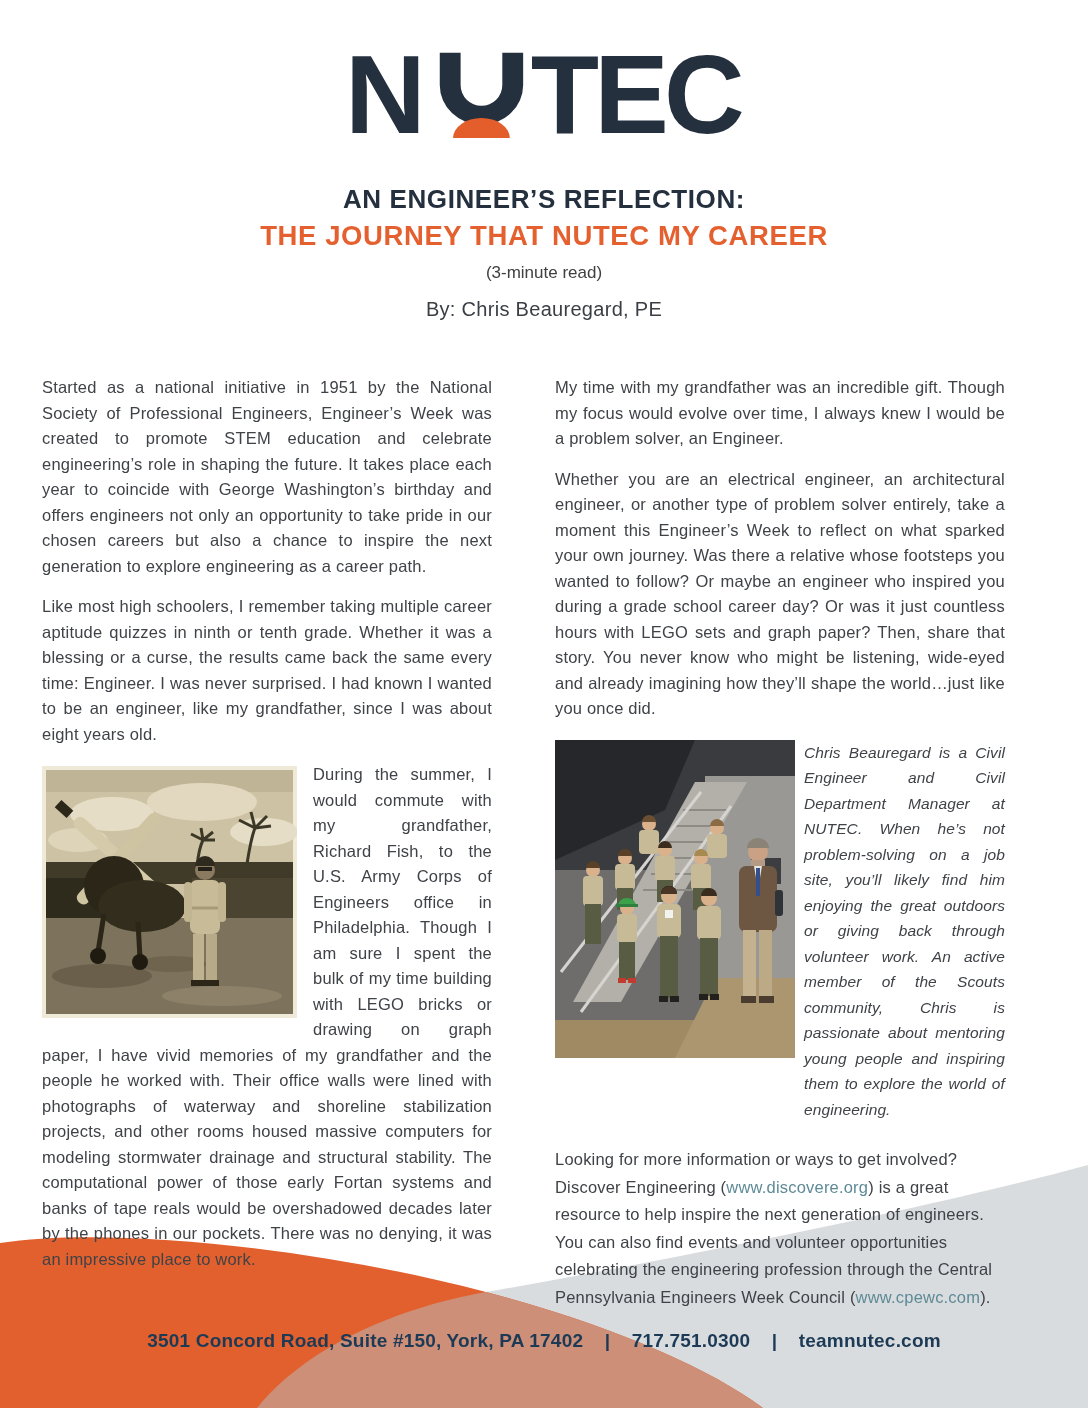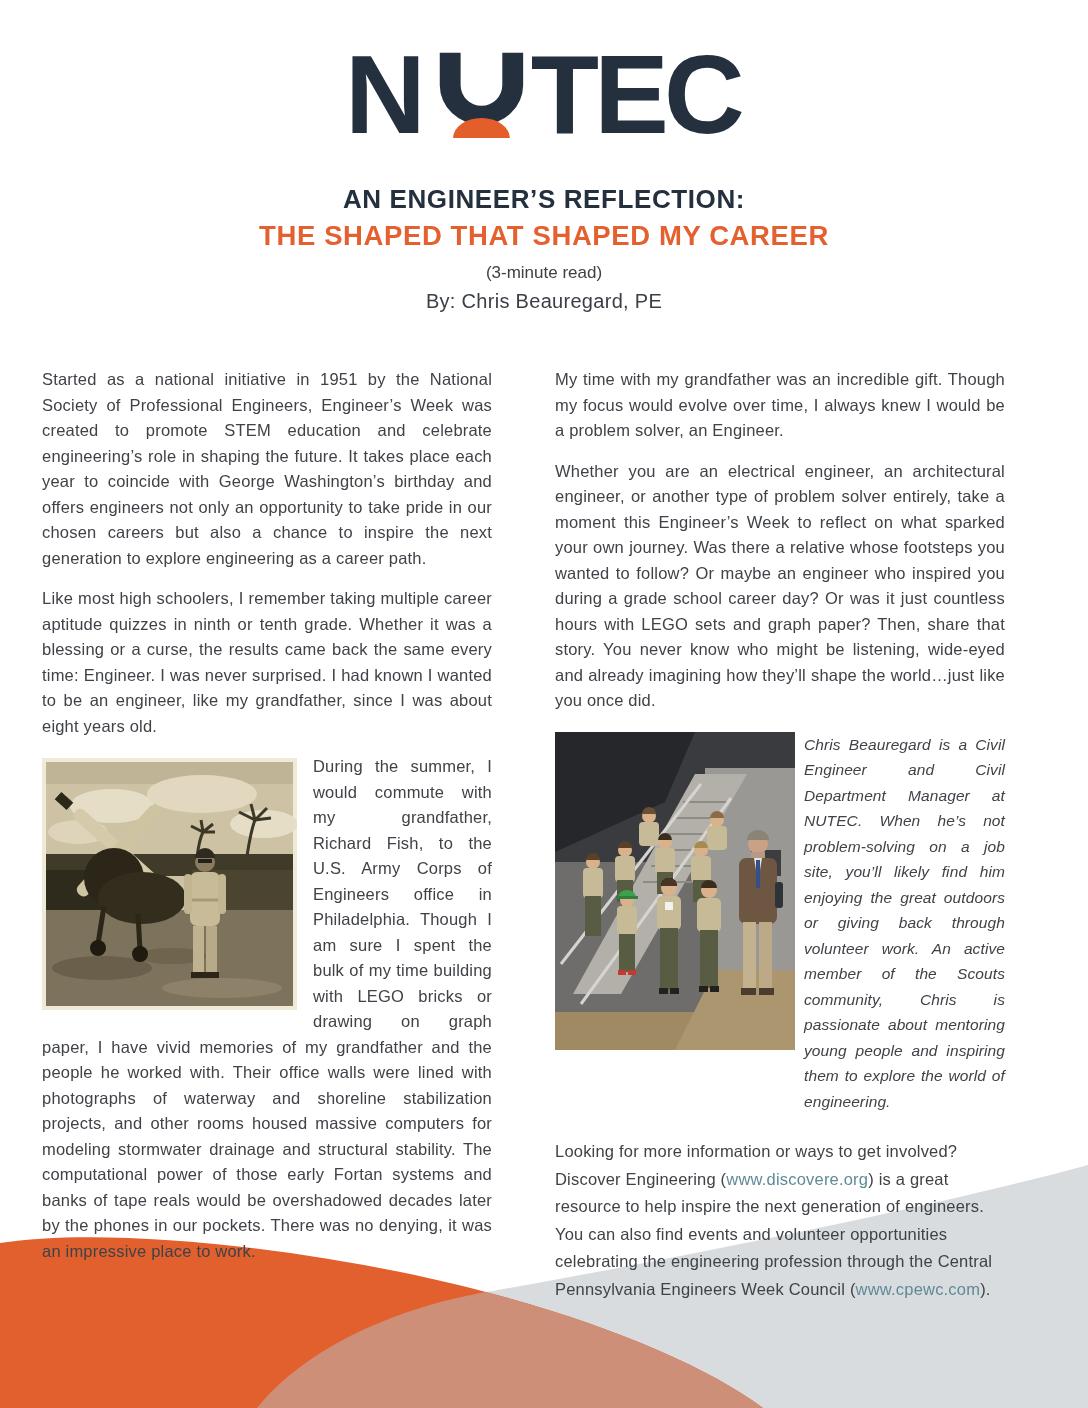--- a/index.html
+++ b/index.html
@@ -10,21 +10,21 @@
   .footer-art { position:absolute; left:0; bottom:0; width:1088px; height:258px; z-index:0; }
 
   
   .header { position:relative; z-index:1; text-align:center; padding-top:46px; }
   .logo-svg { display:block; margin:0 auto; }
   .logo-text { font-family:"Liberation Sans", sans-serif; font-weight:800; font-size:118px; fill:#25303F; letter-spacing:-5px; }
   .title-block { margin-top:26px; }
   .title1 { font-size:26px; font-weight:800; color:#25303F; letter-spacing:0.6px; line-height:1.2; }
   .title2 { font-size:27.5px; font-weight:800; color:#E5602F; letter-spacing:0.6px; line-height:1.2; margin-top:4px; }
   .readtime { font-size:17px; color:#404040; margin-top:11px; }
-  .byline { font-size:20px; color:#3A3F46; margin-top:7px; letter-spacing:0.3px; }
+  .byline { font-size:20px; color:#3A3F46; margin-top:15px; letter-spacing:0.3px; }
 
   
   .columns { position:relative; z-index:1; display:flex; gap:63px; padding:0 42px; margin-top:54px; }
   .col { width:450px; }
   .col p { margin:0 0 15px 0; font-size:16.5px; line-height:25.5px; color:#3F4247; text-align:justify; letter-spacing:0.2px; }
   .col p:last-child { margin-bottom:0; }
 
   .photo1-wrap { float:left; width:255px; height:252px; margin:4px 16px 6px 0; }
   .photo1-wrap svg { display:block; }
   .p3-block { overflow:visible; }
@@ -56,21 +56,21 @@
   <div class="header">
     <svg class="logo-svg" width="398" height="112" viewBox="0 0 420 118">
       <text x="0" y="92" class="logo-text">N</text>
       <path fill="#25303F" d="M100,7 h22 v34 a22,22 0 0 0 44,0 V7 h22 v34 a44,42 0 0 1 -88,0 Z"></path>
       <path fill="#E35E2B" d="M114,97 A30,21 0 0 1 174,97 Z"></path>
       <text x="196" y="92" class="logo-text">TEC</text>
     </svg>
 
     <div class="title-block">
       <div class="title1">AN ENGINEER’S REFLECTION:</div>
-      <div class="title2">THE SHAPED THAT SHAPED MY CAREER</div>
+      <div class="title2">THE JOURNEY THAT NUTEC MY CAREER</div>
       <div class="readtime">(3-minute read)</div>
       <div class="byline">By: Chris Beauregard, PE</div>
     </div>
   </div>
 
   <div class="columns">
 
     <section class="col">
       <p>Started as a national initiative in 1951 by the National Society of Professional Engineers, Engineer’s Week was created to promote STEM education and celebrate engineering’s role in shaping the future. It takes place each year to coincide with George Washington’s birthday and offers engineers not only an opportunity to take pride in our chosen careers but also a chance to inspire the next generation to explore engineering as a career path.</p>
       <p>Like most high schoolers, I remember taking multiple career aptitude quizzes in ninth or tenth grade. Whether it was a blessing or a curse, the results came back the same every time: Engineer. I was never surprised. I had known I wanted to be an engineer, like my grandfather, since I was about eight years old.</p>
@@ -252,14 +252,21 @@
         <div class="caption">Chris Beauregard is a Civil Engineer and Civil Department Manager at NUTEC. When he’s not problem-solving on a job site, you’ll likely find him enjoying the great outdoors or giving back through volunteer work. An active member of the Scouts community, Chris is passionate about mentoring young people and inspiring them to explore the world of engineering.</div>
       </div>
 
       <p class="info-p">
         <span>Looking for more information or ways to get involved? Discover Engineering (</span><a class="doc-link">www.discovere.org</a><span>) is a great resource to help inspire the next generation of engineers. You can also find events and volunteer opportunities celebrating the engineering profession through the Central Pennsylvania Engineers Week Council (</span><a class="doc-link">www.cpewc.com</a><span>).</span>
       </p>
     </section>
 
   </div>
 
+  <div class="footer-text">
+    <span>3501 Concord Road, Suite #150, York, PA 17402</span>
+    <span class="sep">|</span>
+    <span>717.751.0300</span>
+    <span class="sep">|</span>
+    <span>teamnutec.com</span>
+  </div>
 
 </div>
 
 </body></html>

